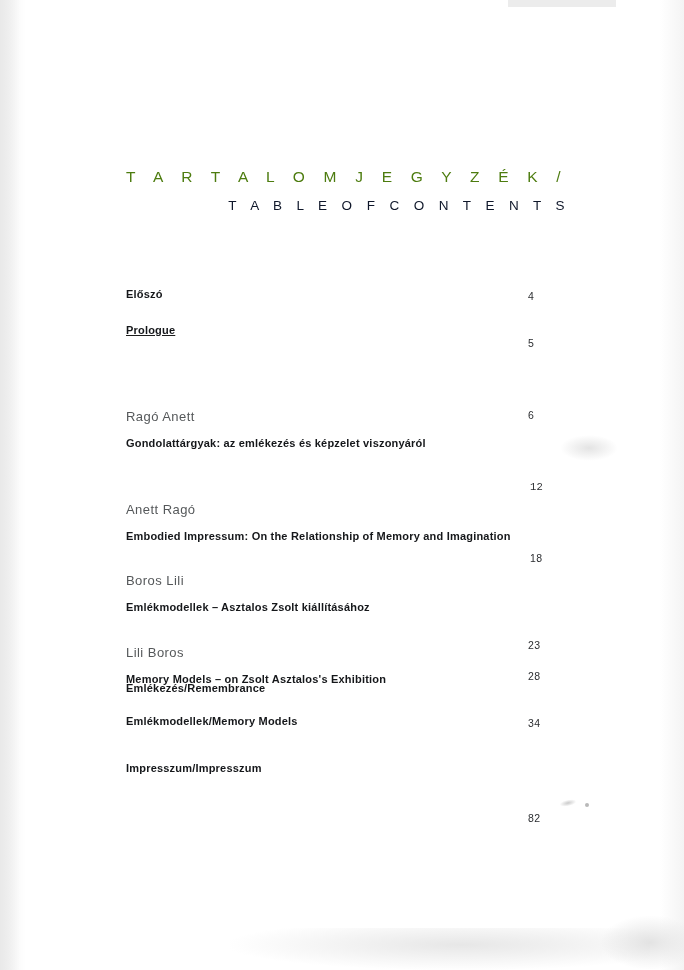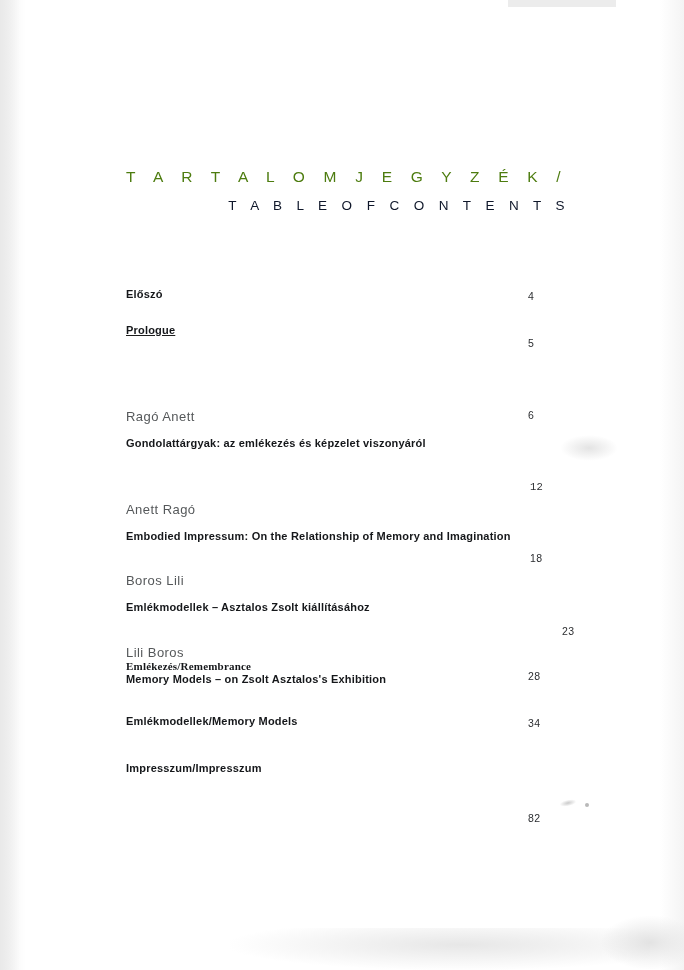--- a/index.html
+++ b/index.html
@@ -177,22 +177,22 @@
     <div class="toc-page" style="left: 404px; top: 203px; font-family: Liberation Mono, monospace;">12</div>
     <div class="toc-entry" style="position: absolute; left: 0px; top: 248px;">
       <div class="toc-author">Boros Lili</div>
       <div class="toc-title" style="margin-top: 11px;">Emlékmodellek – Asztalos Zsolt kiállításához</div>
     </div>
     <div class="toc-page" style="left: 404px; top: 274px;">18</div>
     <div class="toc-entry" style="position: absolute; left: 0px; top: 320px;">
       <div class="toc-author">Lili Boros</div>
       <div class="toc-title" style="margin-top: 11px;">Memory Models – on Zsolt Asztalos's Exhibition</div>
     </div>
-    <div class="toc-page" style="left: 402px; top: 347px; margin-left: 34px;">23</div>
-    <div class="toc-entry" style="position: absolute; left: 0px; top: 380px; font-family: Liberation Serif, serif;">
+    <div class="toc-page" style="left: 402px; top: 361px;">23</div>
+    <div class="toc-entry" style="position: absolute; left: 0px; top: 402px;">
       <div class="toc-title" style="margin-top: 0px;">Emlékezés/Remembrance</div>
     </div>
     <div class="toc-page" style="left: 402px; top: 392px;">28</div>
     <div class="toc-entry" style="position: absolute; left: 0px; top: 435px;">
       <div class="toc-title" style="margin-top: 0px;">Emlékmodellek/Memory Models</div>
     </div>
     <div class="toc-page" style="left: 402px; top: 439px;">34</div>
     <div class="toc-entry" style="position: absolute; left: 0px; top: 482px;">
       <div class="toc-title" style="margin-top: 0px;">Impresszum/Impresszum</div>
     </div>

